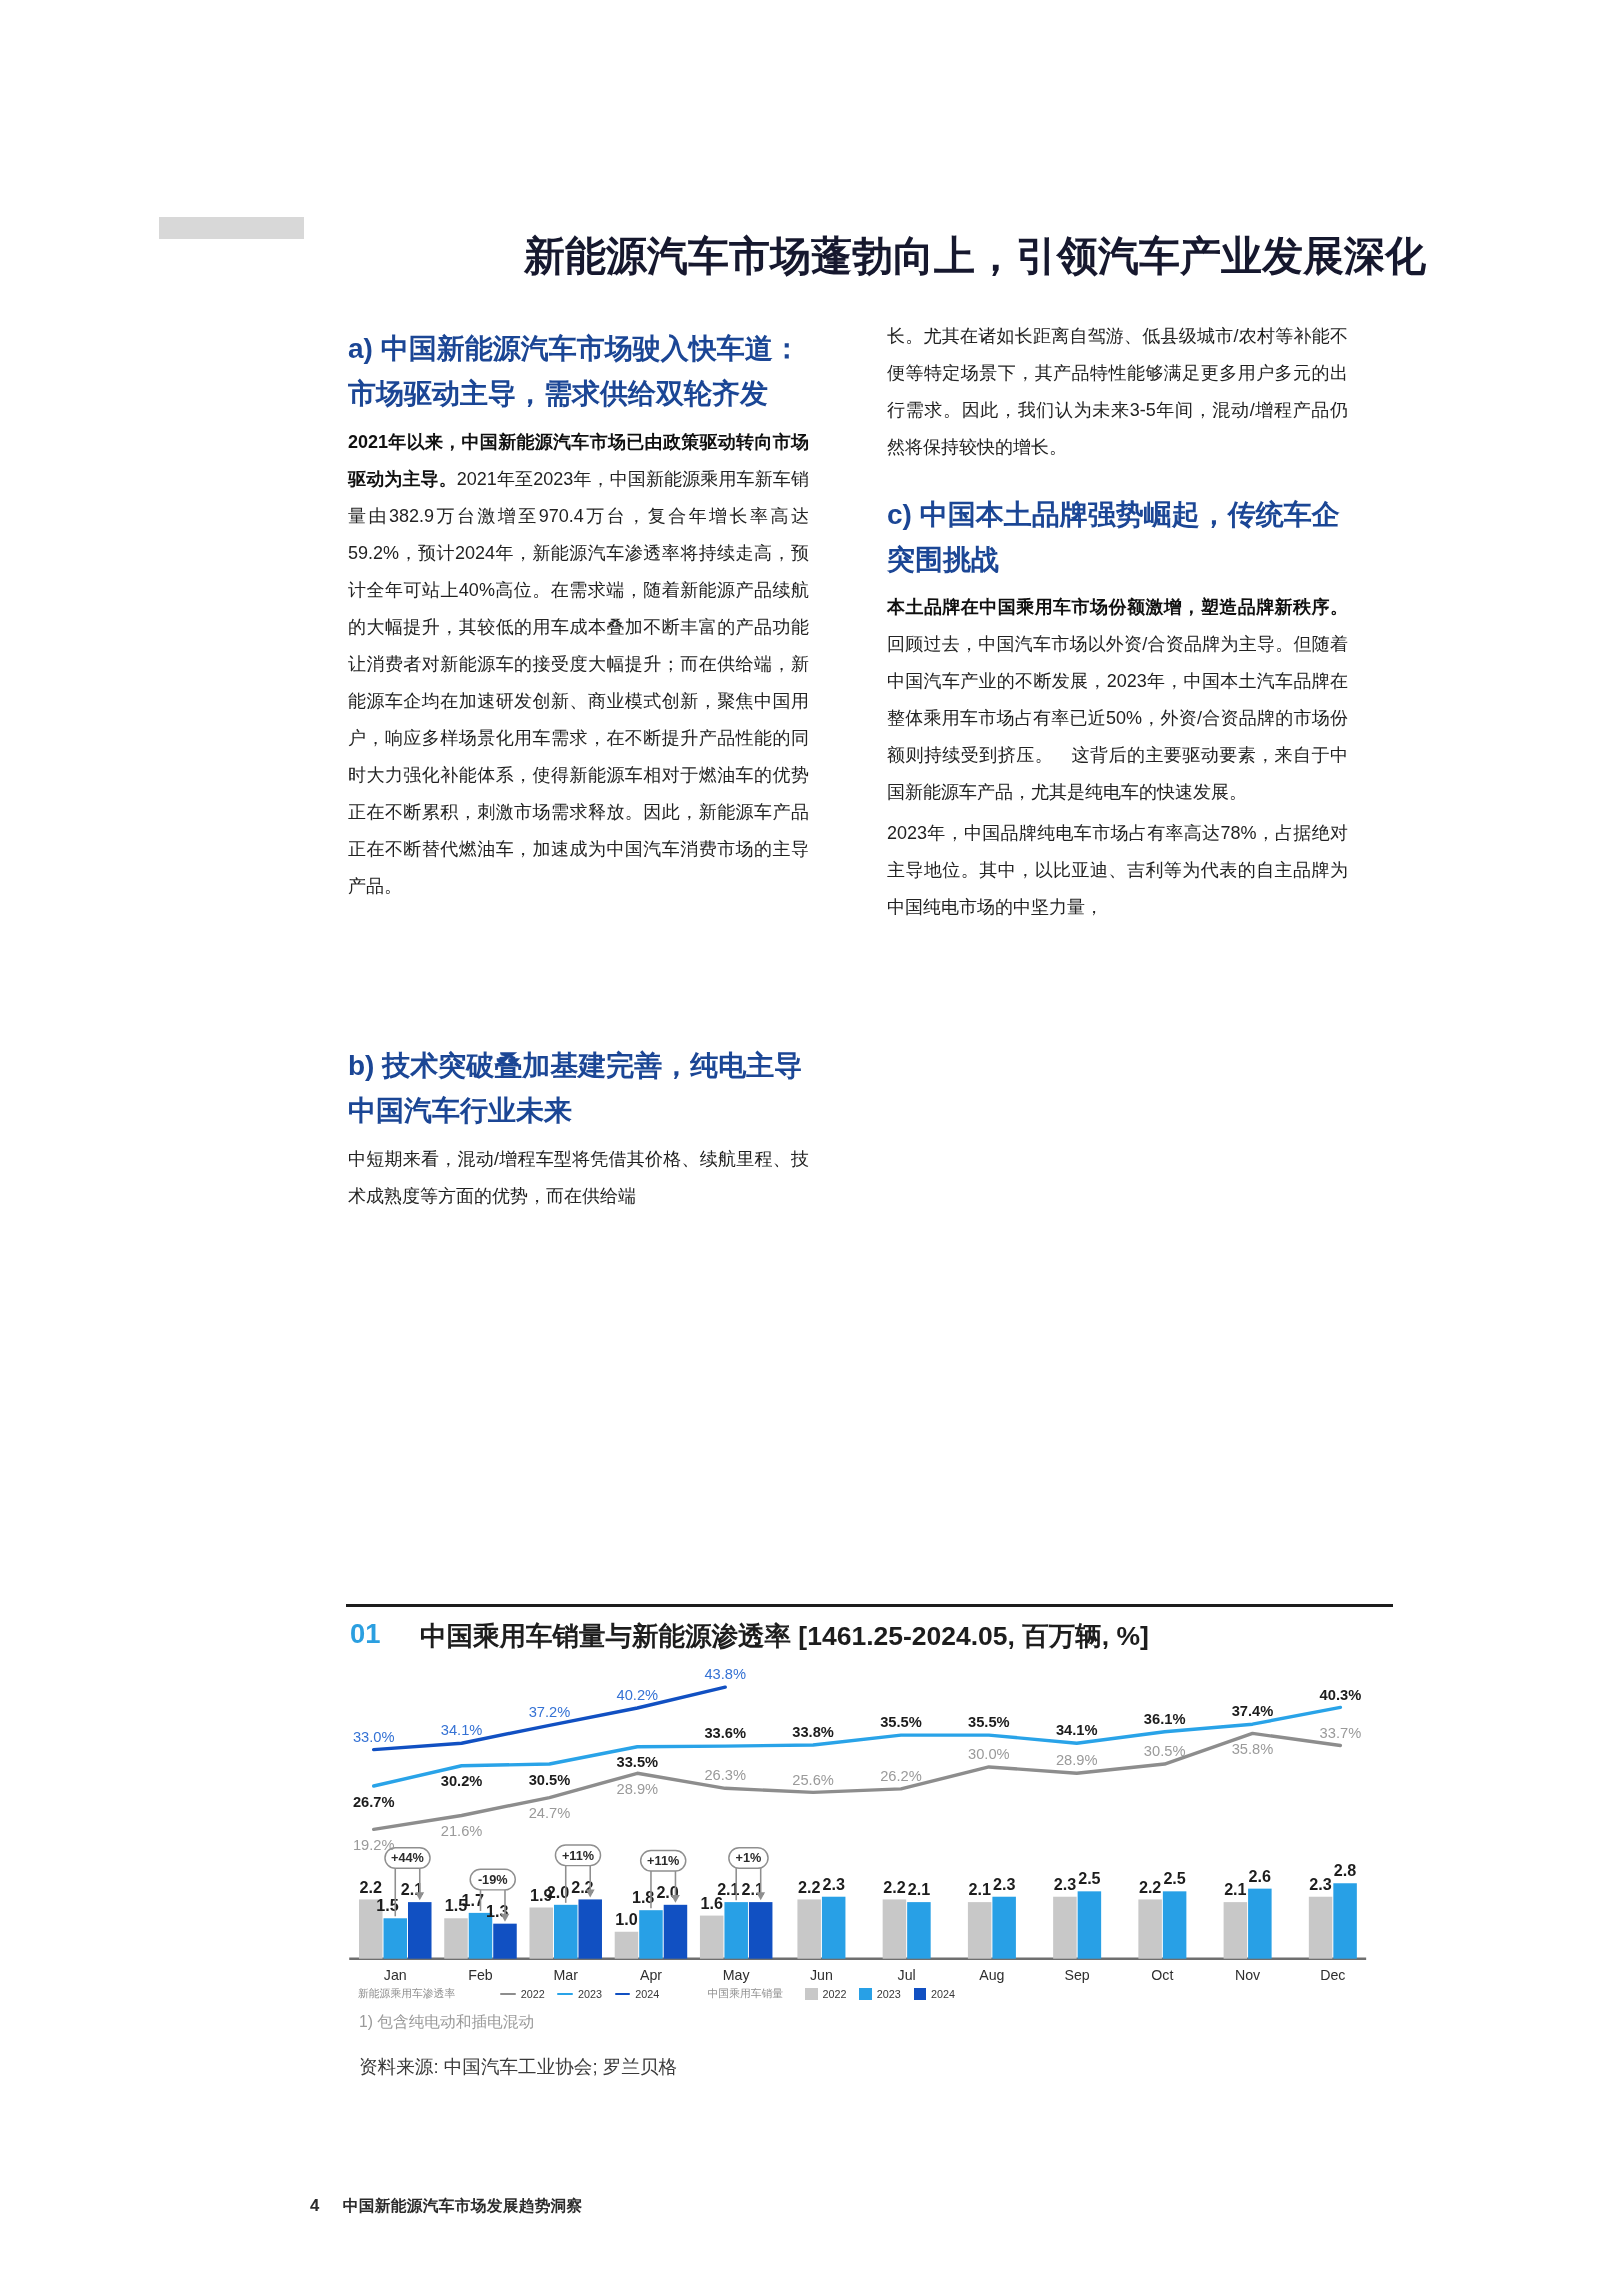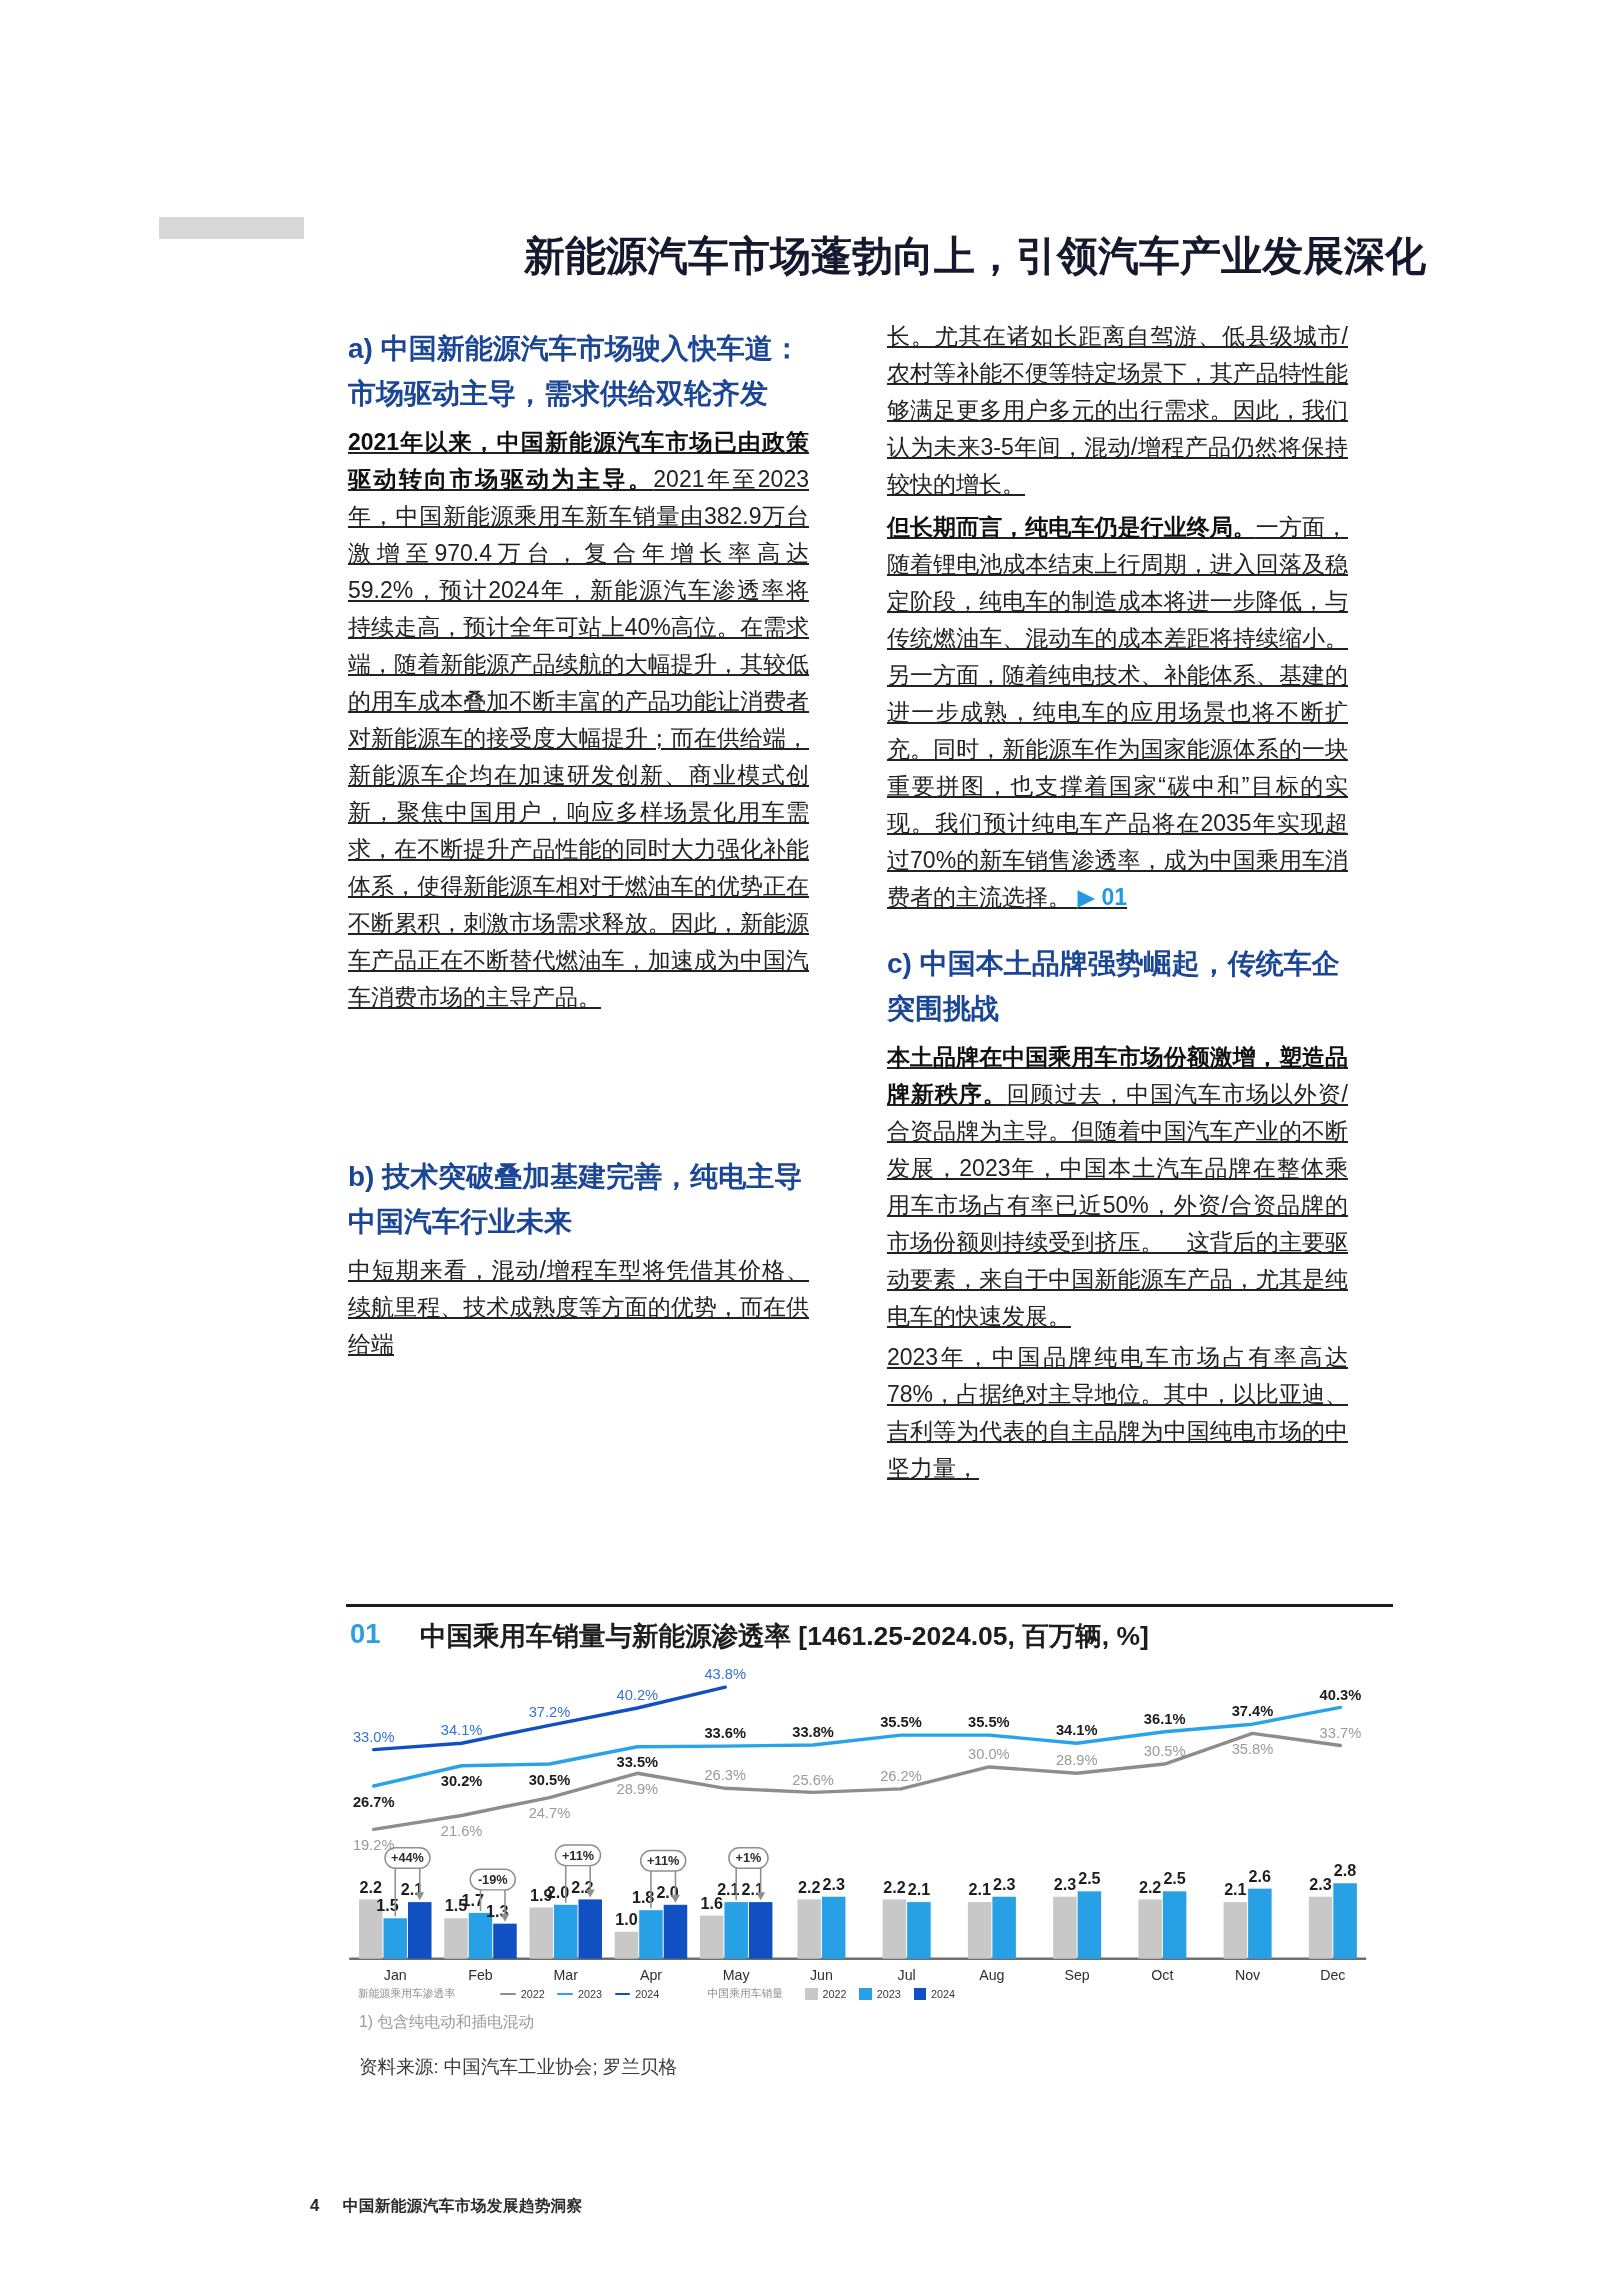--- a/index.html
+++ b/index.html
@@ -10,21 +10,21 @@
   }
   .abs{position:absolute;}
   .accent-bar{left:159px;top:217px;width:145px;height:21.6px;background:#d8d8d8;}
   .main-title{left:348px;top:206px;width:1078px;font-size:41px;font-weight:700;color:#16182e;letter-spacing:0px;line-height:1.15;text-align:right;}
   .col{width:461px;}
   .col-left{left:348px;top:326px;}
   .col-right{left:887px;top:318px;}
   h3.sec{color:#1b4695;font-size:28px;line-height:45px;font-weight:700;margin:0 0 7.8px 0;}
   h3.sec.gap-b{margin-top:138px;}
   h3.sec.gap-c{margin-top:25.5px;margin-bottom:7.8px;}
-  p.body{font-size:23px;line-height:37px;margin:0 0 3.9px 0;text-align:justify;color:#222222;text-decoration:underline;}
+  p.body{font-size:18px;line-height:37px;margin:0 0 3.9px 0;text-align:justify;color:#222222;}
   p.body b{color:#101010;}
   p.tight{margin:0;}
   .ref{color:#2499e3;font-weight:700;white-space:nowrap;}
   .divider{left:346px;top:1604px;width:1047px;height:2.9px;background:#1c1c1c;}
   .chart-num{left:350px;top:1618px;font-size:27.4px;font-weight:700;color:#2b9fe0;}
   .chart-title{left:420px;top:1618px;font-size:26.5px;font-weight:700;color:#1d1d1d;}
   .chart-svg{left:341px;top:1654px;}
   .legend{left:358px;top:1987px;display:flex;align-items:center;font-size:10.8px;color:#383838;white-space:nowrap;gap:12px;}
   .legend .lab{color:#8f8f8f;margin-right:33px;}
   .legend .lab2{color:#8f8f8f;margin:0 9.8px 0 23.5px;}
@@ -45,21 +45,20 @@
 
 <div class="abs col col-left">
   <h3 class="sec">a) 中国新能源汽车市场驶入快车道：市场驱动主导，需求供给双轮齐发</h3>
   <p class="body"><b>2021年以来，中国新能源汽车市场已由政策驱动转向市场驱动为主导。</b><span>2021年至2023年，中国新能源乘用车新车销量由382.9万台激增至970.4万台，复合年增长率高达59.2%，预计2024年，新能源汽车渗透率将持续走高，预计全年可站上40%高位。在需求端，随着新能源产品续航的大幅提升，其较低的用车成本叠加不断丰富的产品功能让消费者对新能源车的接受度大幅提升；而在供给端，新能源车企均在加速研发创新、商业模式创新，聚焦中国用户，响应多样场景化用车需求，在不断提升产品性能的同时大力强化补能体系，使得新能源车相对于燃油车的优势正在不断累积，刺激市场需求释放。因此，新能源车产品正在不断替代燃油车，加速成为中国汽车消费市场的主导产品。</span></p>
   <h3 class="sec gap-b">b) 技术突破叠加基建完善，纯电主导中国汽车行业未来</h3>
   <p class="body tight">中短期来看，混动/增程车型将凭借其价格、续航里程、技术成熟度等方面的优势，而在供给端</p>
 </div>
 
 <div class="abs col col-right">
   <p class="body">长。尤其在诸如长距离自驾游、低县级城市/农村等补能不便等特定场景下，其产品特性能够满足更多用户多元的出行需求。因此，我们认为未来3-5年间，混动/增程产品仍然将保持较快的增长。</p>
-  <p class="body" style="margin-top:5.9px"><b>但长期而言，纯电车仍是行业终局。</b><span>一方面，随着锂电池成本结束上行周期，进入回落及稳定阶段，纯电车的制造成本将进一步降低，与传统燃油车、混动车的成本差距将持续缩小。另一方面，随着纯电技术、补能体系、基建的进一步成熟，纯电车的应用场景也将不断扩充。同时，新能源车作为国家能源体系的一块重要拼图，也支撑着国家“碳中和”目标的实现。我们预计纯电车产品将在2035年实现超过70%的新车销售渗透率，成为中国乘用车消费者的主流选择。</span> <span class="ref">▶ 01</span></p>
   <h3 class="sec gap-c">c) 中国本土品牌强势崛起，传统车企突围挑战</h3>
   <p class="body"><b>本土品牌在中国乘用车市场份额激增，塑造品牌新秩序。</b><span>回顾过去，中国汽车市场以外资/合资品牌为主导。但随着中国汽车产业的不断发展，2023年，中国本土汽车品牌在整体乘用车市场占有率已近50%，外资/合资品牌的市场份额则持续受到挤压。　这背后的主要驱动要素，来自于中国新能源车产品，尤其是纯电车的快速发展。</span></p>
   <p class="body" style="margin-top:3.9px">2023年，中国品牌纯电车市场占有率高达78%，占据绝对主导地位。其中，以比亚迪、吉利等为代表的自主品牌为中国纯电市场的中坚力量，</p>
 </div>
 
 <div class="abs divider"></div>
 <div class="abs chart-num">01</div>
 <div class="abs chart-title">中国乘用车销量与新能源渗透率 [1461.25-2024.05, 百万辆, %]</div>
 <svg id="chart" class="abs chart-svg" width="1051" height="338" viewBox="0 0 1072 345">
     <line x1="8" y1="311" x2="1046" y2="311" stroke="#6f6f6f" stroke-width="2.5"></line>

